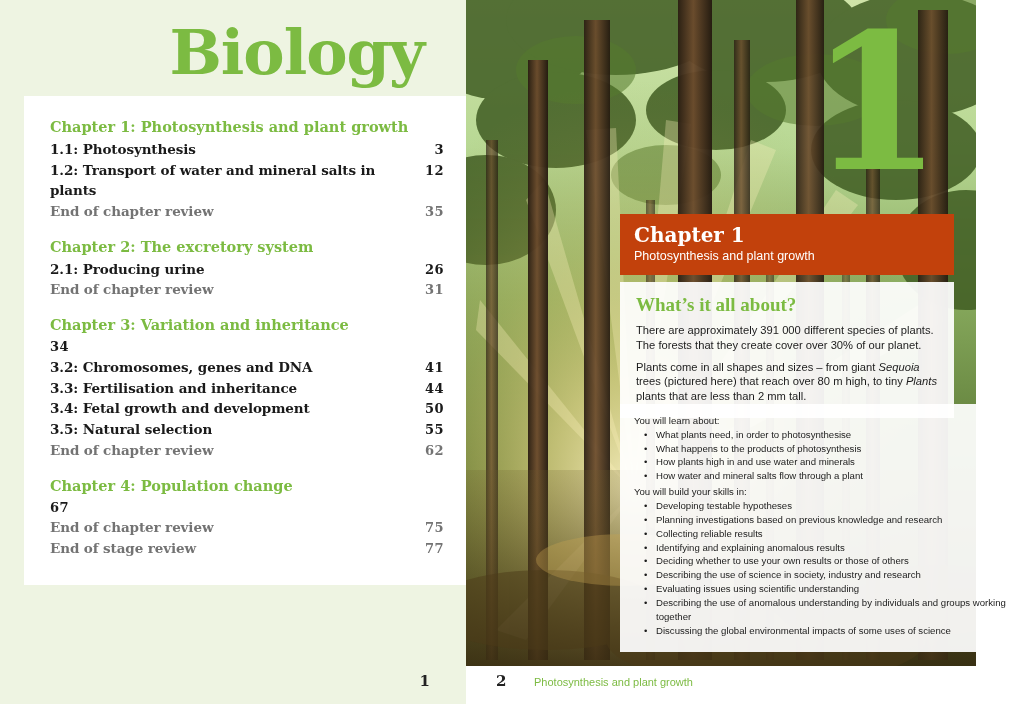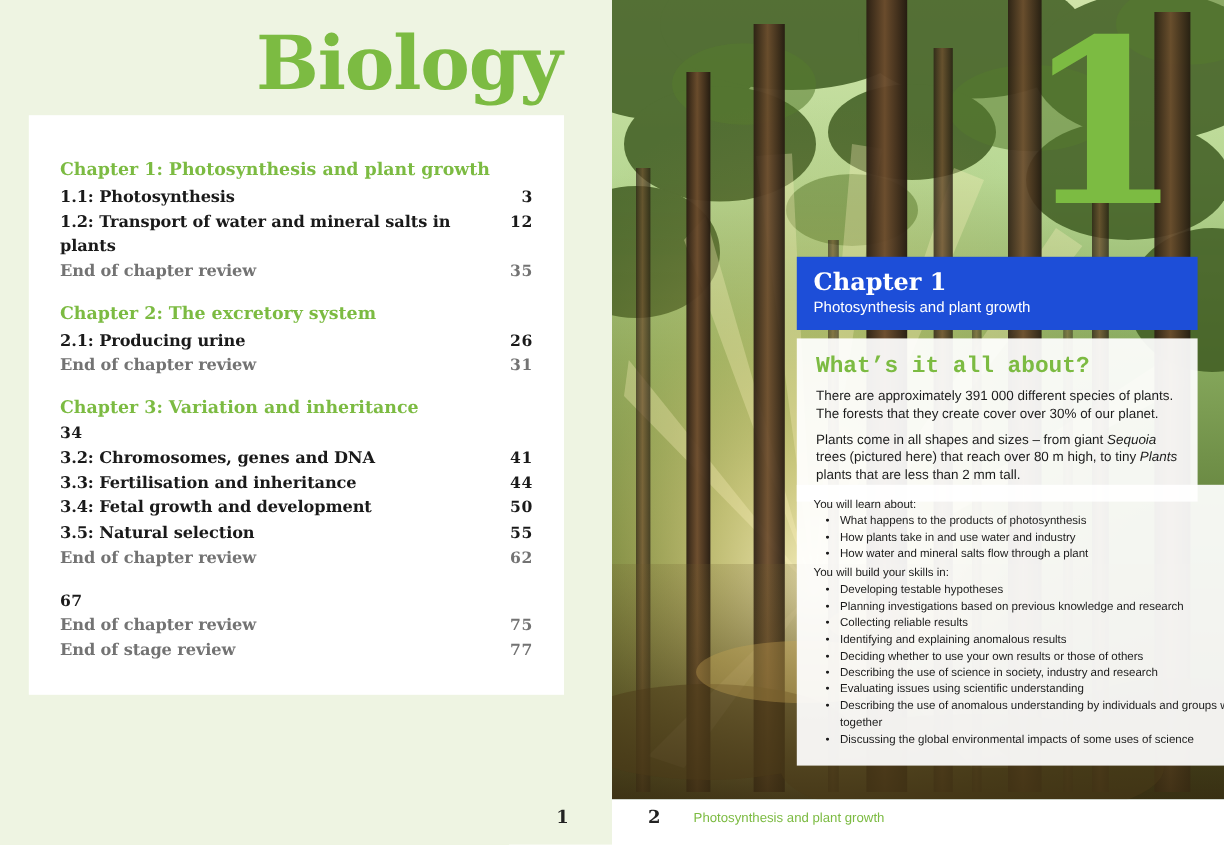--- a/index.html
+++ b/index.html
@@ -7,38 +7,38 @@
     width: 1020px; height: 704px;
     font-family: "Liberation Serif", serif;
     background: #ffffff;
     overflow: hidden;
   }
   .spread { position: relative; width: 1020px; height: 704px; display: flex; }
 
   
   .page-left {
     position: relative;
-    width: 510px; height: 704px;
+    width: 466px; height: 704px;
     background: #eef4e2;
   }
   .book-title {
     position: absolute;
     right: 42px; top: 16px;
     font-family: "DejaVu Serif", serif;
     font-weight: 700;
     font-size: 62px;
     color: #7cbb42;
     letter-spacing: -1px;
   }
   .toc-card {
     position: absolute;
     left: 24px; top: 96px;
     width: 446px;
     background: #ffffff;
-    padding: 37px 26px 26px 26px;
+    padding: 22px 26px 26px 26px;
   }
   .chap-block { margin-bottom: 16px; }
   .chap-block:last-child { margin-bottom: 0; }
   .chap-head {
     font-family: "DejaVu Serif", serif;
     font-weight: 700;
     font-size: 14.5px;
     color: #7cbb42;
     margin-bottom: 4px;
   }
@@ -86,21 +86,21 @@
     font-size: 190px;
     line-height: 1;
     color: #7cbb42;
     letter-spacing: -6px;
   }
 
   .chapter-banner {
     position: absolute;
     left: 154px; top: 214px;
     width: 334px;
-    background: #1d4ed8;
+    background: #c2410c;
     color: #ffffff;
     padding: 10px 14px 12px 14px;
   }
   .chapter-banner .t1 {
     font-family: "DejaVu Serif", serif;
     font-weight: 700;
     font-size: 20px;
     line-height: 1.1;
   }
   .chapter-banner .t2 {
@@ -110,21 +110,21 @@
   }
 
   .about-card {
     position: absolute;
     left: 154px; top: 282px;
     width: 334px;
     background: rgba(255,255,255,0.93);
     padding: 12px 16px 14px 16px;
   }
   .about-card h3 {
-    font-family: Liberation Mono, monospace;
+    font-family: Liberation Serif, serif;
     font-weight: 700;
     font-size: 19px;
     color: #7cbb42;
     margin-bottom: 7px;
   }
   .about-card p {
     font-family: "Liberation Sans", sans-serif;
     font-size: 11.2px;
     line-height: 1.32;
     color: #1c1c1c;
@@ -236,20 +236,21 @@
           <div class="toc-row">
             <span class="lbl">3.5: Natural selection</span>
             <span class="pg">55</span>
           </div>
           <div class="toc-row review">
             <span class="lbl">End of chapter review</span>
             <span class="pg">62</span>
           </div>
         </div>
         <div class="chap-block">
+          <div class="chap-head">Chapter 4: Population change</div>
           <div class="toc-row">
             <span class="pg">67</span>
           </div>
           <div class="toc-row review">
             <span class="lbl">End of chapter review</span>
             <span class="pg">75</span>
           </div>
           <div class="toc-row review">
             <span class="lbl">End of stage review</span>
             <span class="pg">77</span>
@@ -360,22 +361,23 @@
       <h3>What’s it all about?</h3>
       <p>There are approximately 391 000 different species of plants. The forests that they create cover over 30% of our planet.</p>
       <p>
         <span>Plants come in all shapes and sizes – from giant </span><i>Sequoia</i><span> trees (pictured here) that reach over 80 m high, to tiny </span><i>Plants</i><span> plants that are less than 2 mm tall.</span>
       </p>
     </div>
 
     <div class="learn-card">
       <div class="lead">You will learn about:</div>
       <ul id="learn1">
+          <li>What plants need, in order to photosynthesise</li>
           <li>What happens to the products of photosynthesis</li>
-          <li>How plants take in and use water and industry</li>
+          <li>How plants high in and use water and minerals</li>
           <li>How water and mineral salts flow through a plant</li>
         </ul>
       <div class="lead">You will build your skills in:</div>
       <ul id="learn2">
           <li>Developing testable hypotheses</li>
           <li>Planning investigations based on previous knowledge and research</li>
           <li>Collecting reliable results</li>
           <li>Identifying and explaining anomalous results</li>
           <li>Deciding whether to use your own results or those of others</li>
           <li>Describing the use of science in society, industry and research</li>

